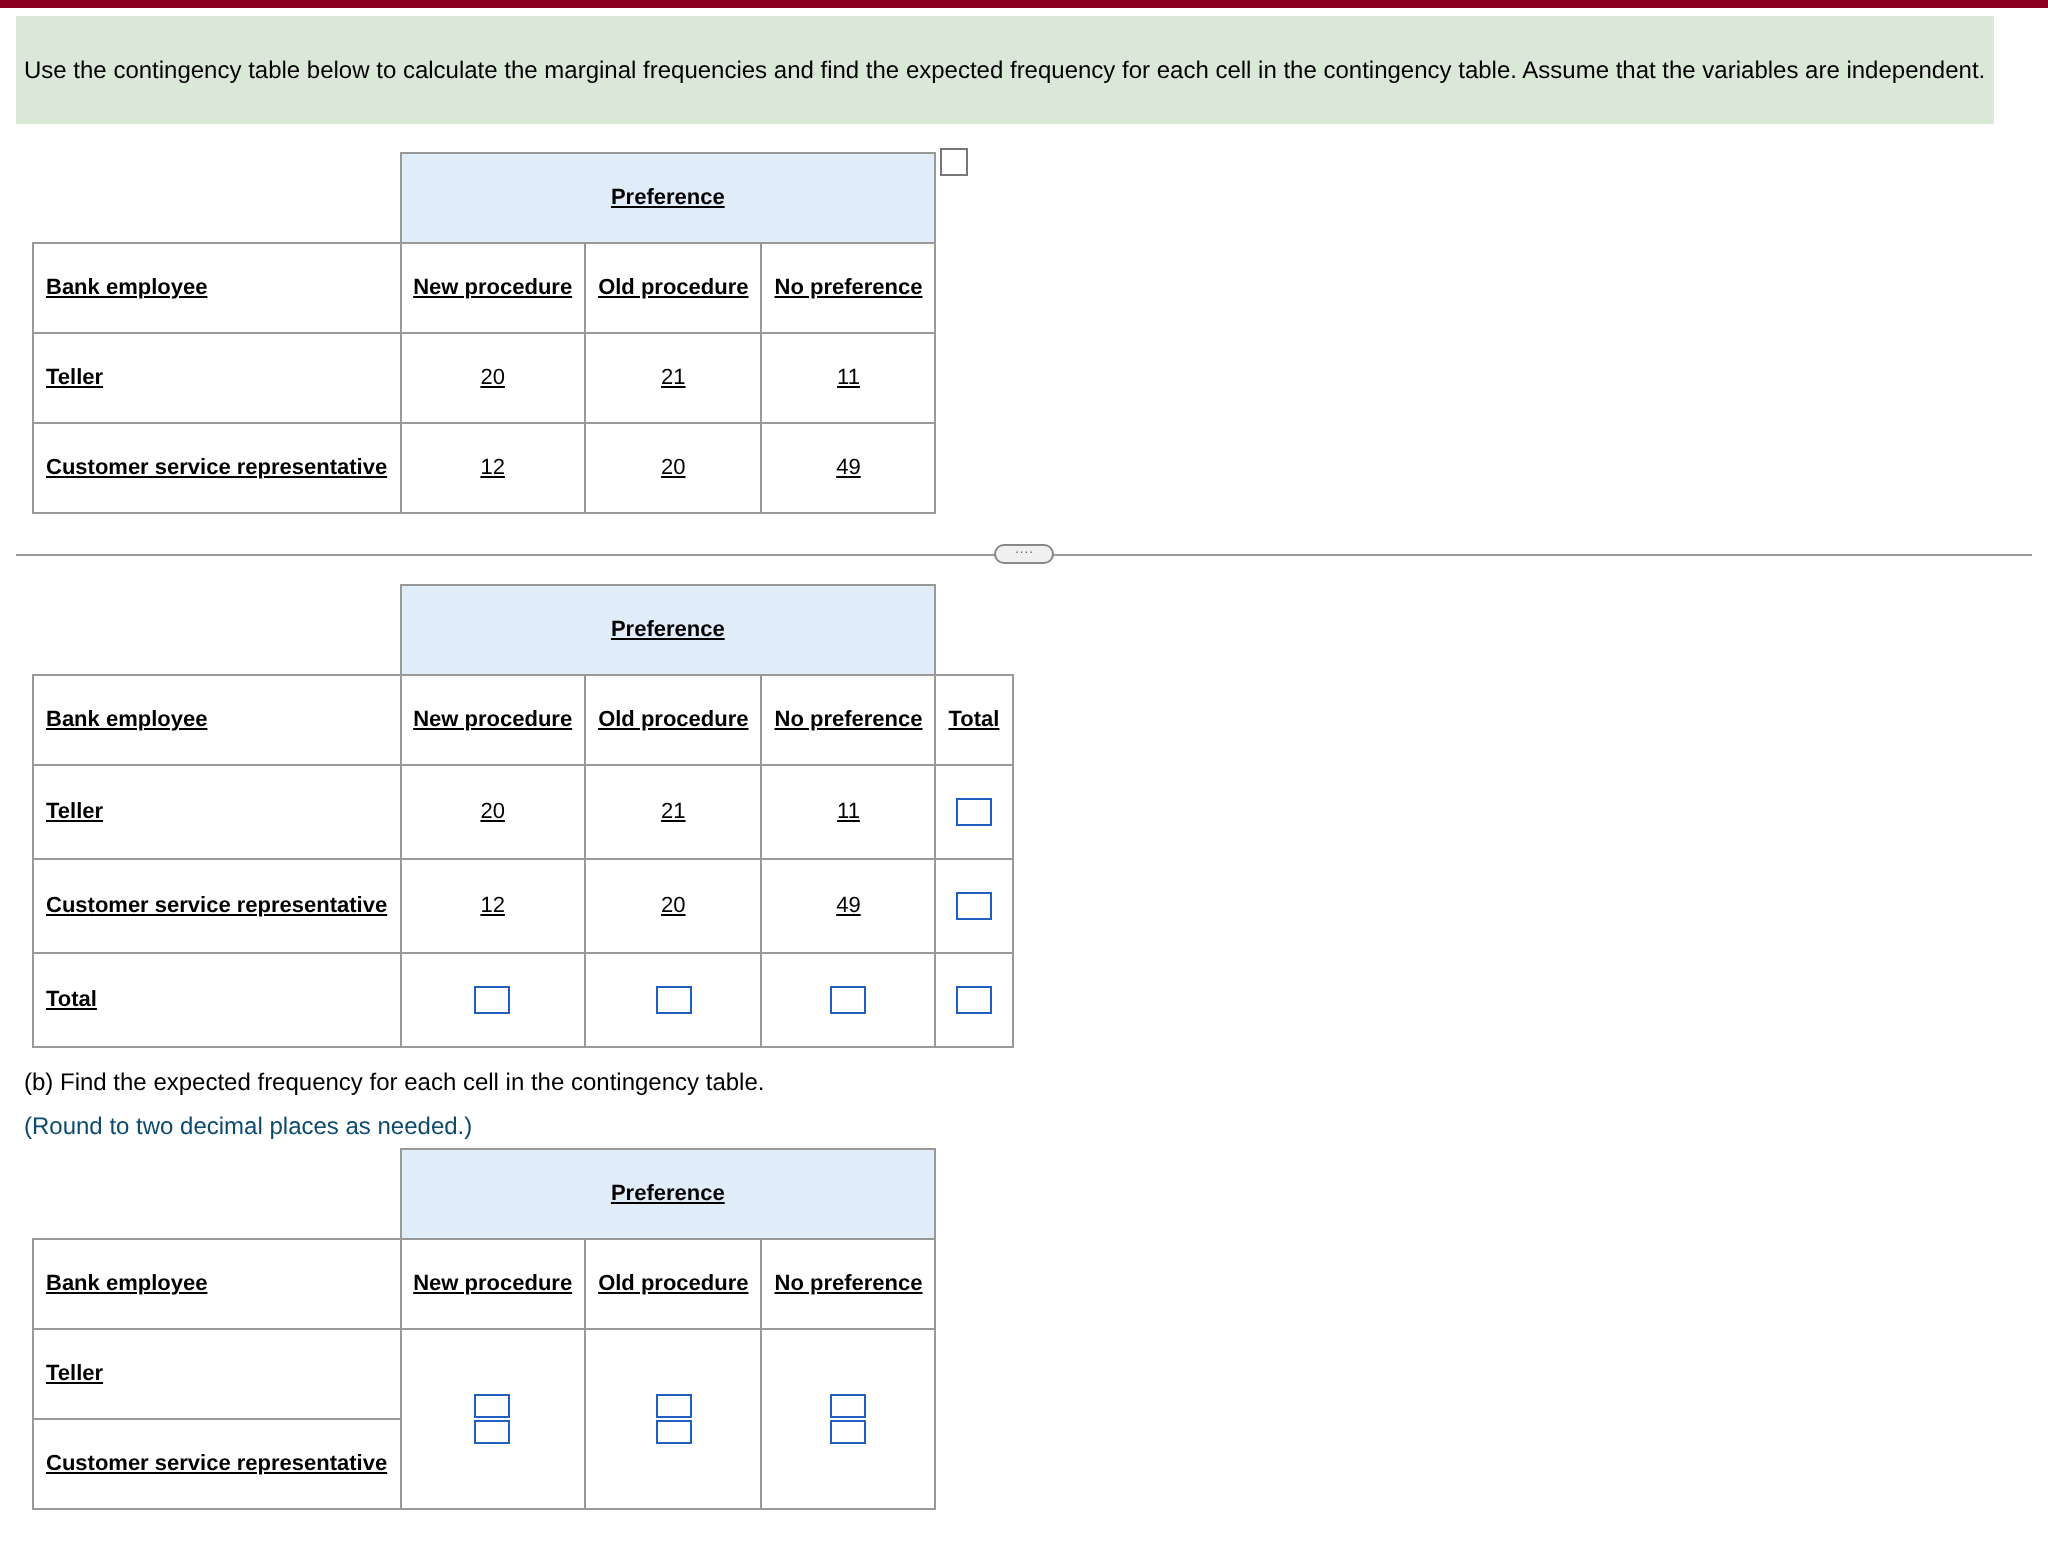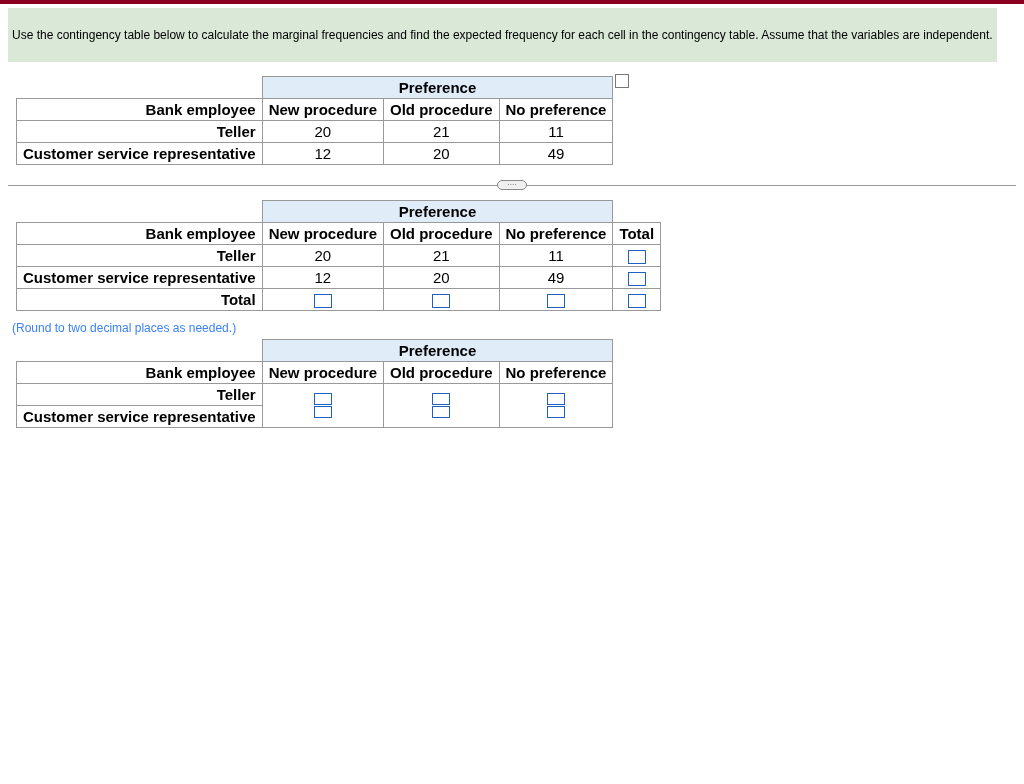--- a/index.html
+++ b/index.html
@@ -27,36 +27,37 @@
       padding: 20px 4px;
       display: inline-block;
       margin-bottom: 10px;
     }
     table.contingency {
       border-collapse: collapse;
       margin: 4px 0 10px 8px;
     }
     table.contingency td, table.contingency th {
       border: 1px solid #999;
-      padding: 2px 6px;
+      padding: 16px 6px;
       text-align: center;
-      font-size: 15px;
+      font-size: 11px;
       background: #fff;
       font-weight: normal;
+      text-decoration: underline;
     }
     table.contingency th {
       font-weight: bold;
     }
     table.contingency .header-cell {
       background: #e0ecf8;
       font-weight: bold;
     }
     table.contingency .row-header {
       font-weight: bold;
-      text-align: right;
+      text-align: left;
     }
     .divider-row {
       position: relative;
       border-top: 1px solid #999;
       margin: 10px 0 14px 0;
     }
     .divider-handle {
       position: absolute;
       left: 50%;
       top: -6px;
@@ -68,21 +69,21 @@
       background: #f0f0f0;
       font-size: 7px;
       text-align: center;
       line-height: 8px;
       color: #666;
     }
     .part-label {
       margin: 6px 0 8px 4px;
     }
     .round-note {
-      color: #3b82f6;
+      color: #0c4a6e;
       margin: 4px 0 0 4px;
     }
     .input-box {
       display: inline-block;
       width: 18px;
       height: 14px;
       border: 1.5px solid #2060c0;
       background: #fff;
       vertical-align: middle;
     }
@@ -195,20 +196,21 @@
     <tr>
       <th class="row-header">Total</th>
       <td><span class="input-box"></span></td>
       <td><span class="input-box"></span></td>
       <td><span class="input-box"></span></td>
       <td><span class="input-box"></span></td>
     </tr>
   </tbody>
     </table>
 
+  <div class="part-label">(b) Find the expected frequency for each cell in the contingency table.</div>
   <div class="round-note">(Round to two decimal places as needed.)</div>
 
   <table class="contingency">
     <tbody>
         <tr>
       <td style="border:none;background:transparent"></td>
       <th colspan="3" class="header-cell">Preference</th>
     </tr>
     <tr>
       <th class="row-header">Bank employee</th>

